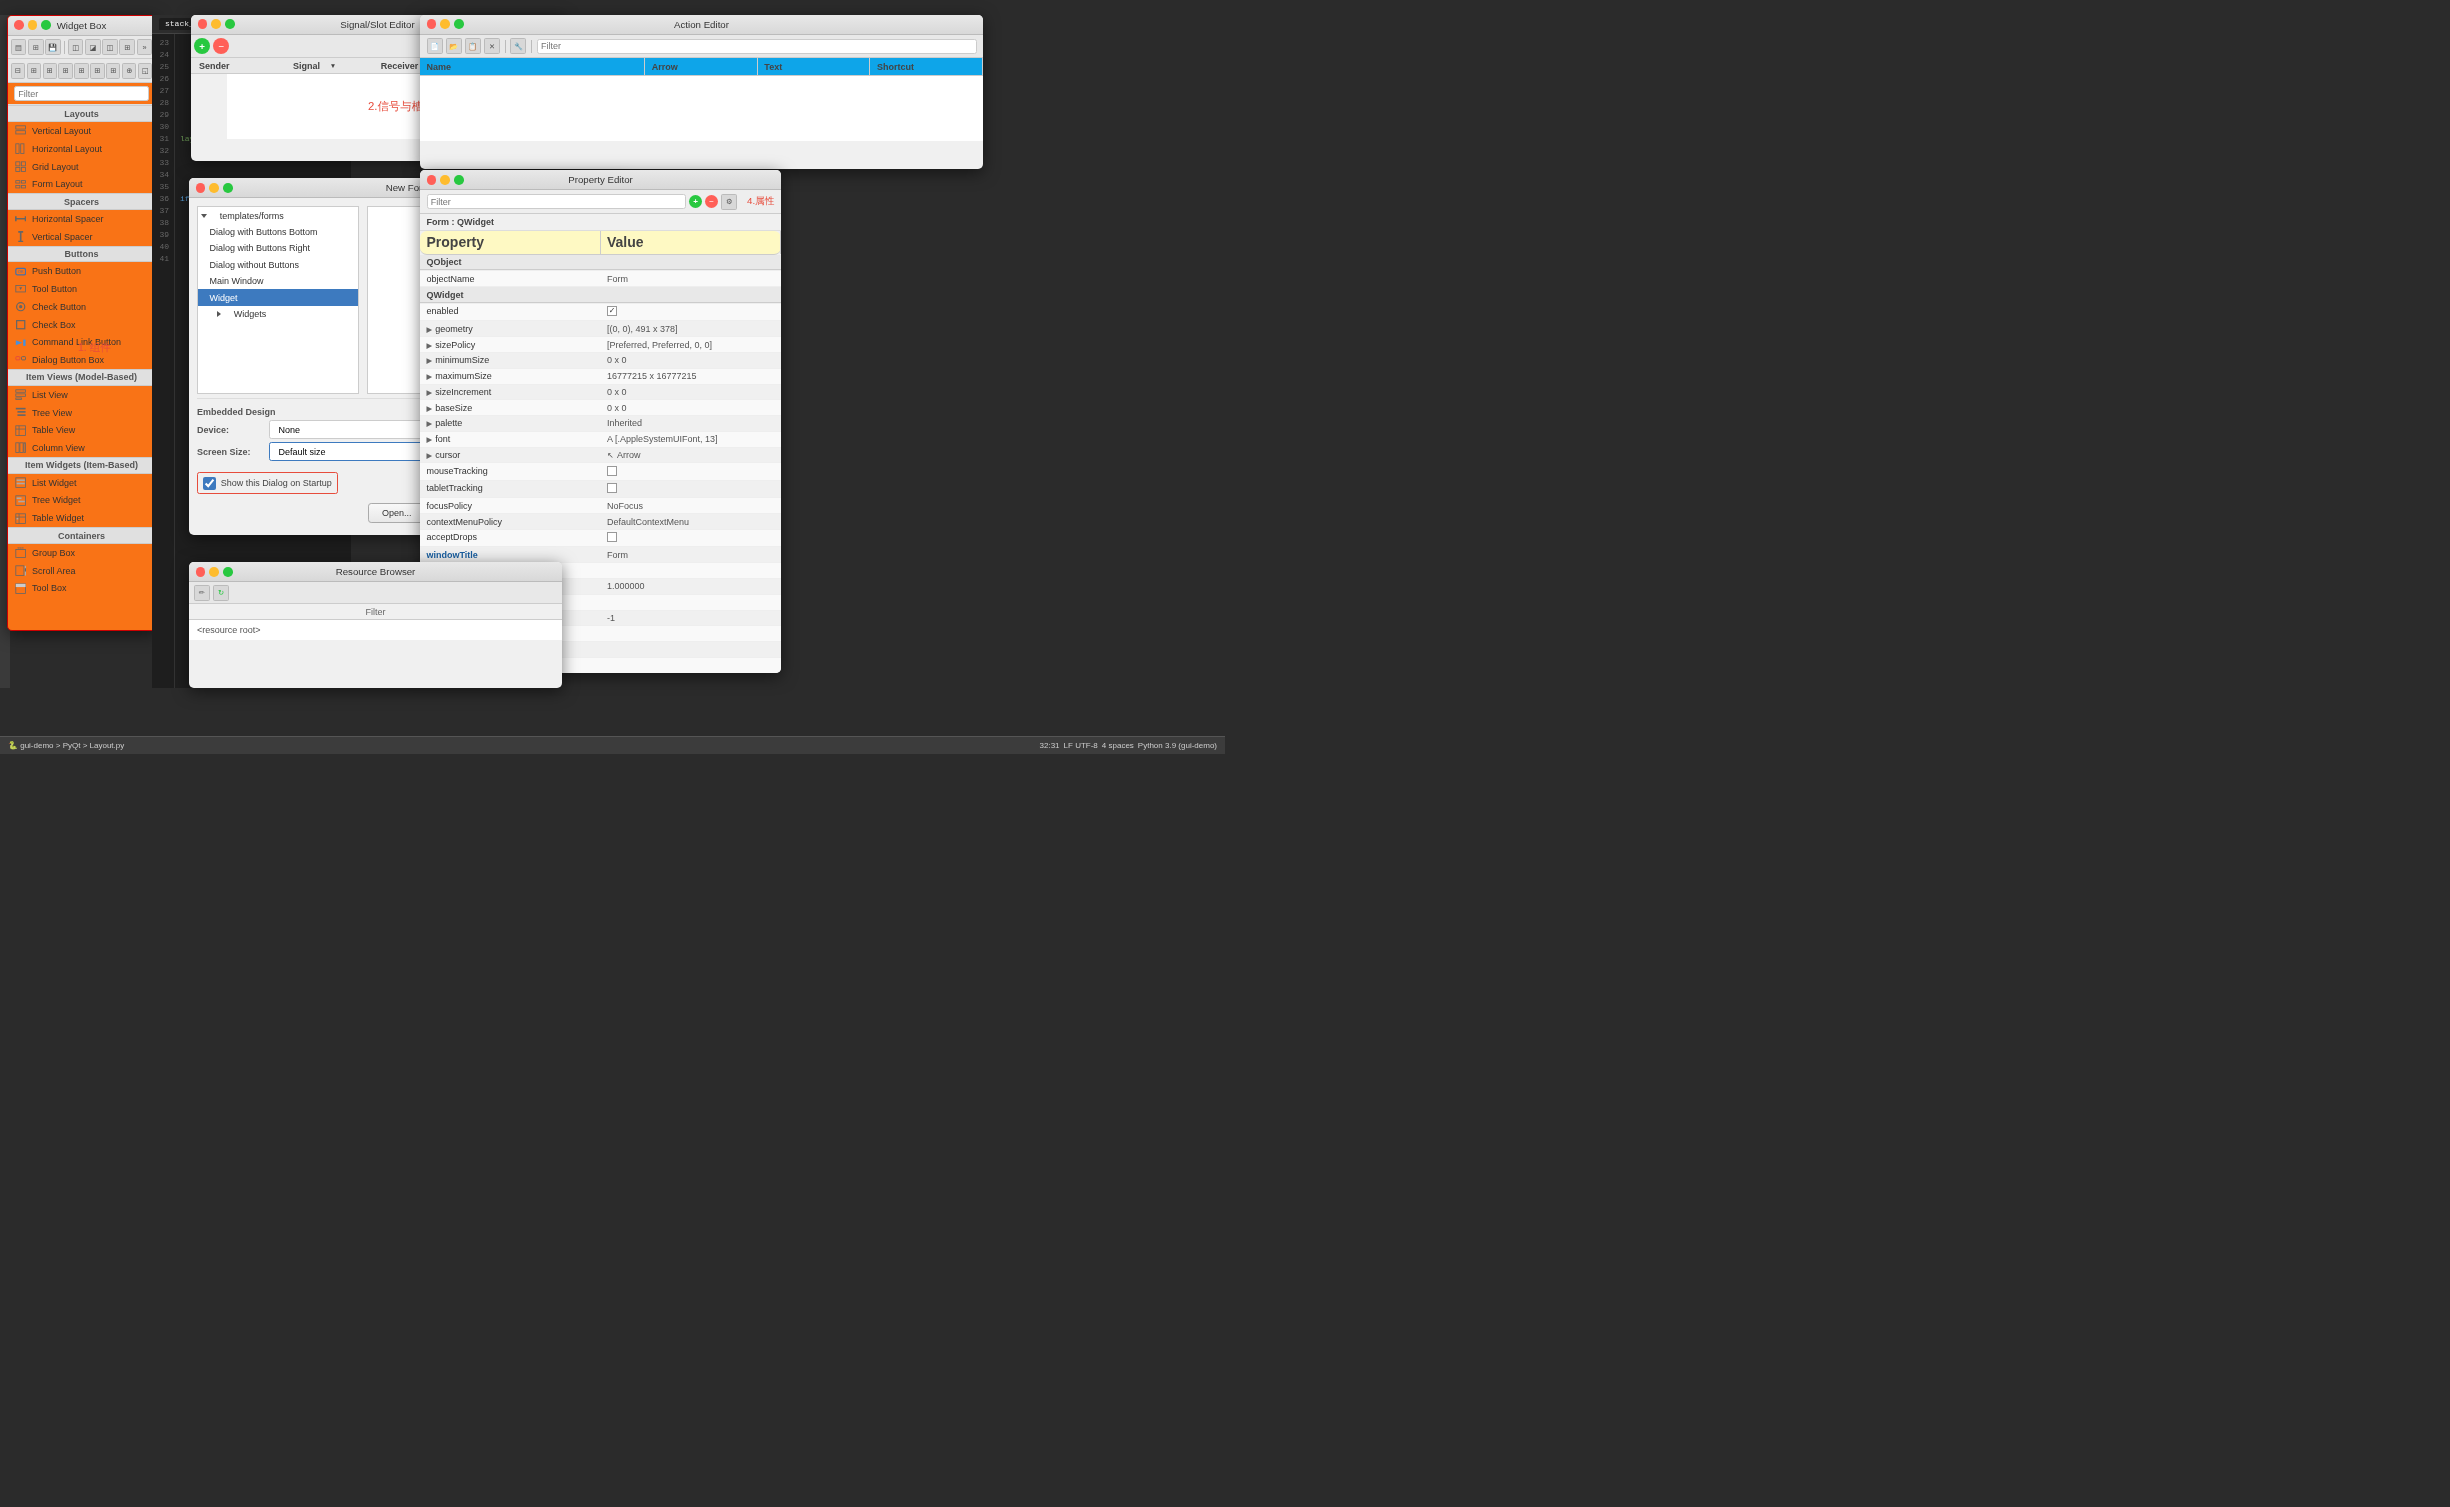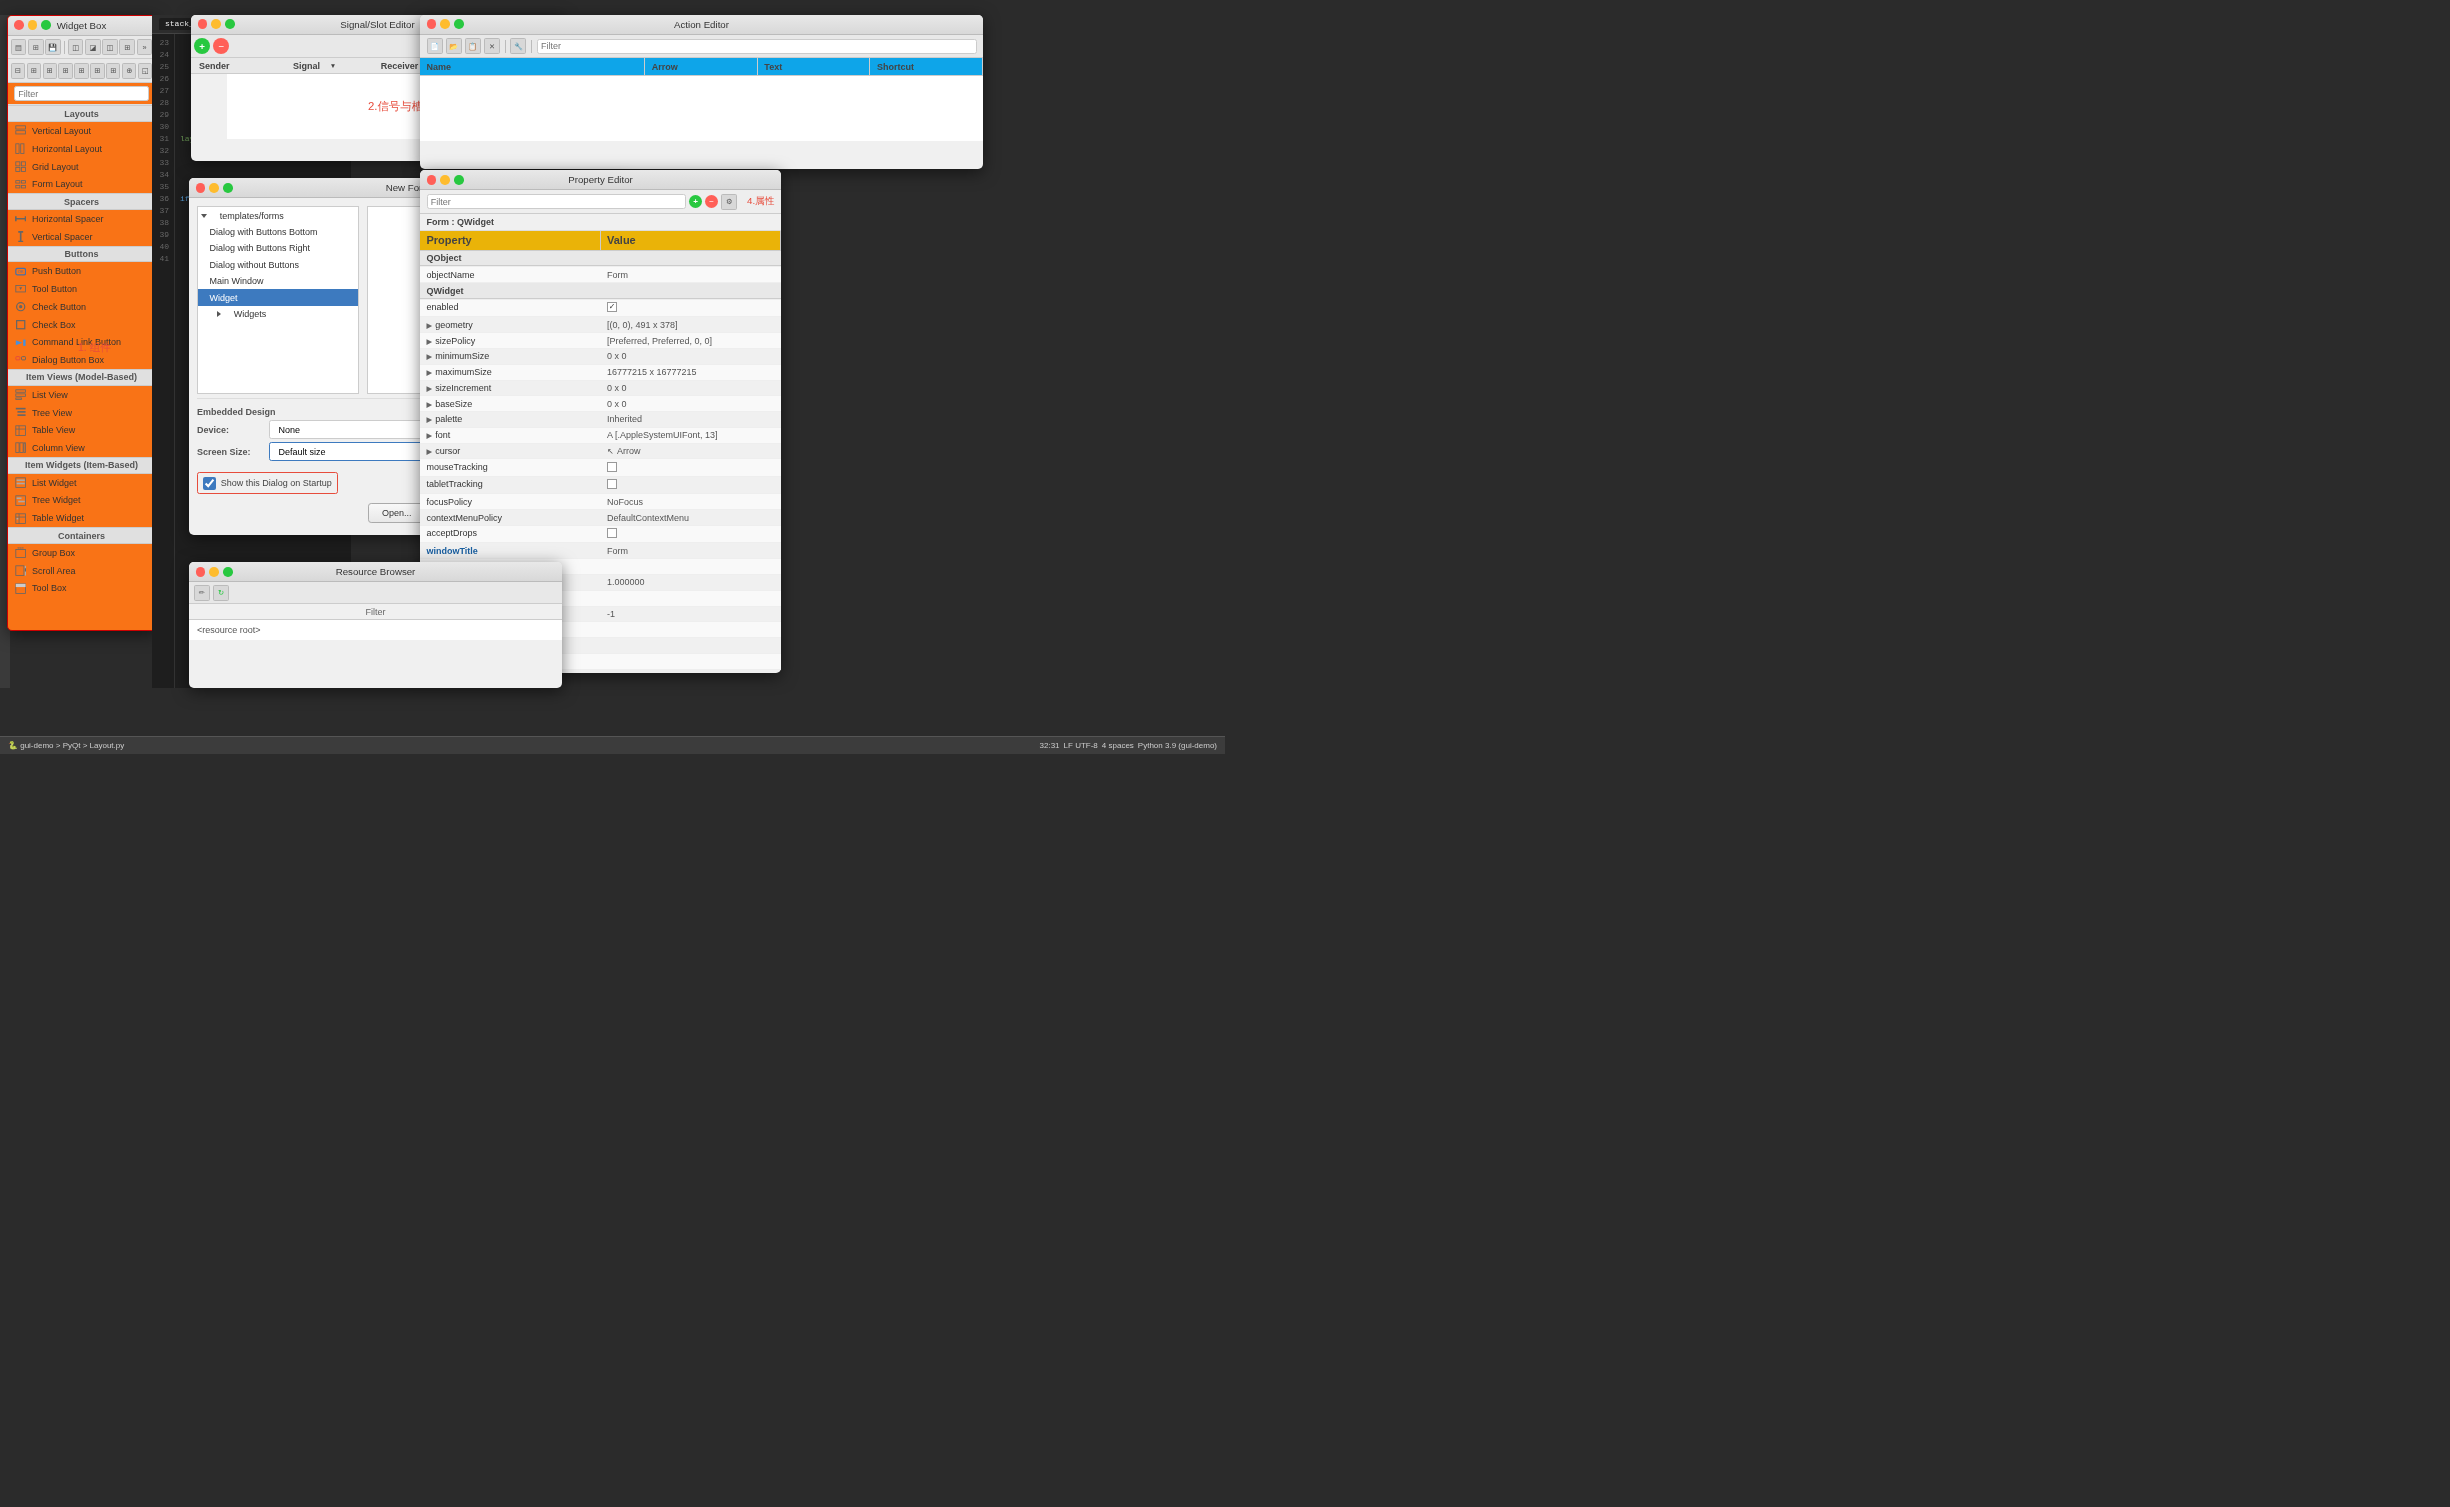--- a/index.html
+++ b/index.html
@@ -352,25 +352,26 @@
       padding: 3.2px 6.5px;
       font-size: 9px;
       font-weight: 600;
       color: #444;
       background: #f0f0f0;
       border-bottom: 0.8px solid #ddd;
     }
     .pe-table-header {
       display: grid;
       grid-template-columns: 1fr 1fr;
-      background: #eab308;
+      background: #fef9c3;
       border-bottom: 0.8px solid #ccc;
-      font-size: 11px;
+      font-size: 14px;
       font-weight: 600;
       color: #444;
+      border-radius: 7px;
     }
     .pe-table-header span { padding: 3.2px 6.5px; border-right: 0.8px solid #ccc; }
     .pe-row {
       display: grid;
       grid-template-columns: 1fr 1fr;
       border-bottom: 0.8px solid #eee;
       font-size: 9px;
     }
     .pe-row:nth-child(even) { background: #f9f9f9; }
     .pe-key { padding: 2.4px 6.5px; color: #333; }

